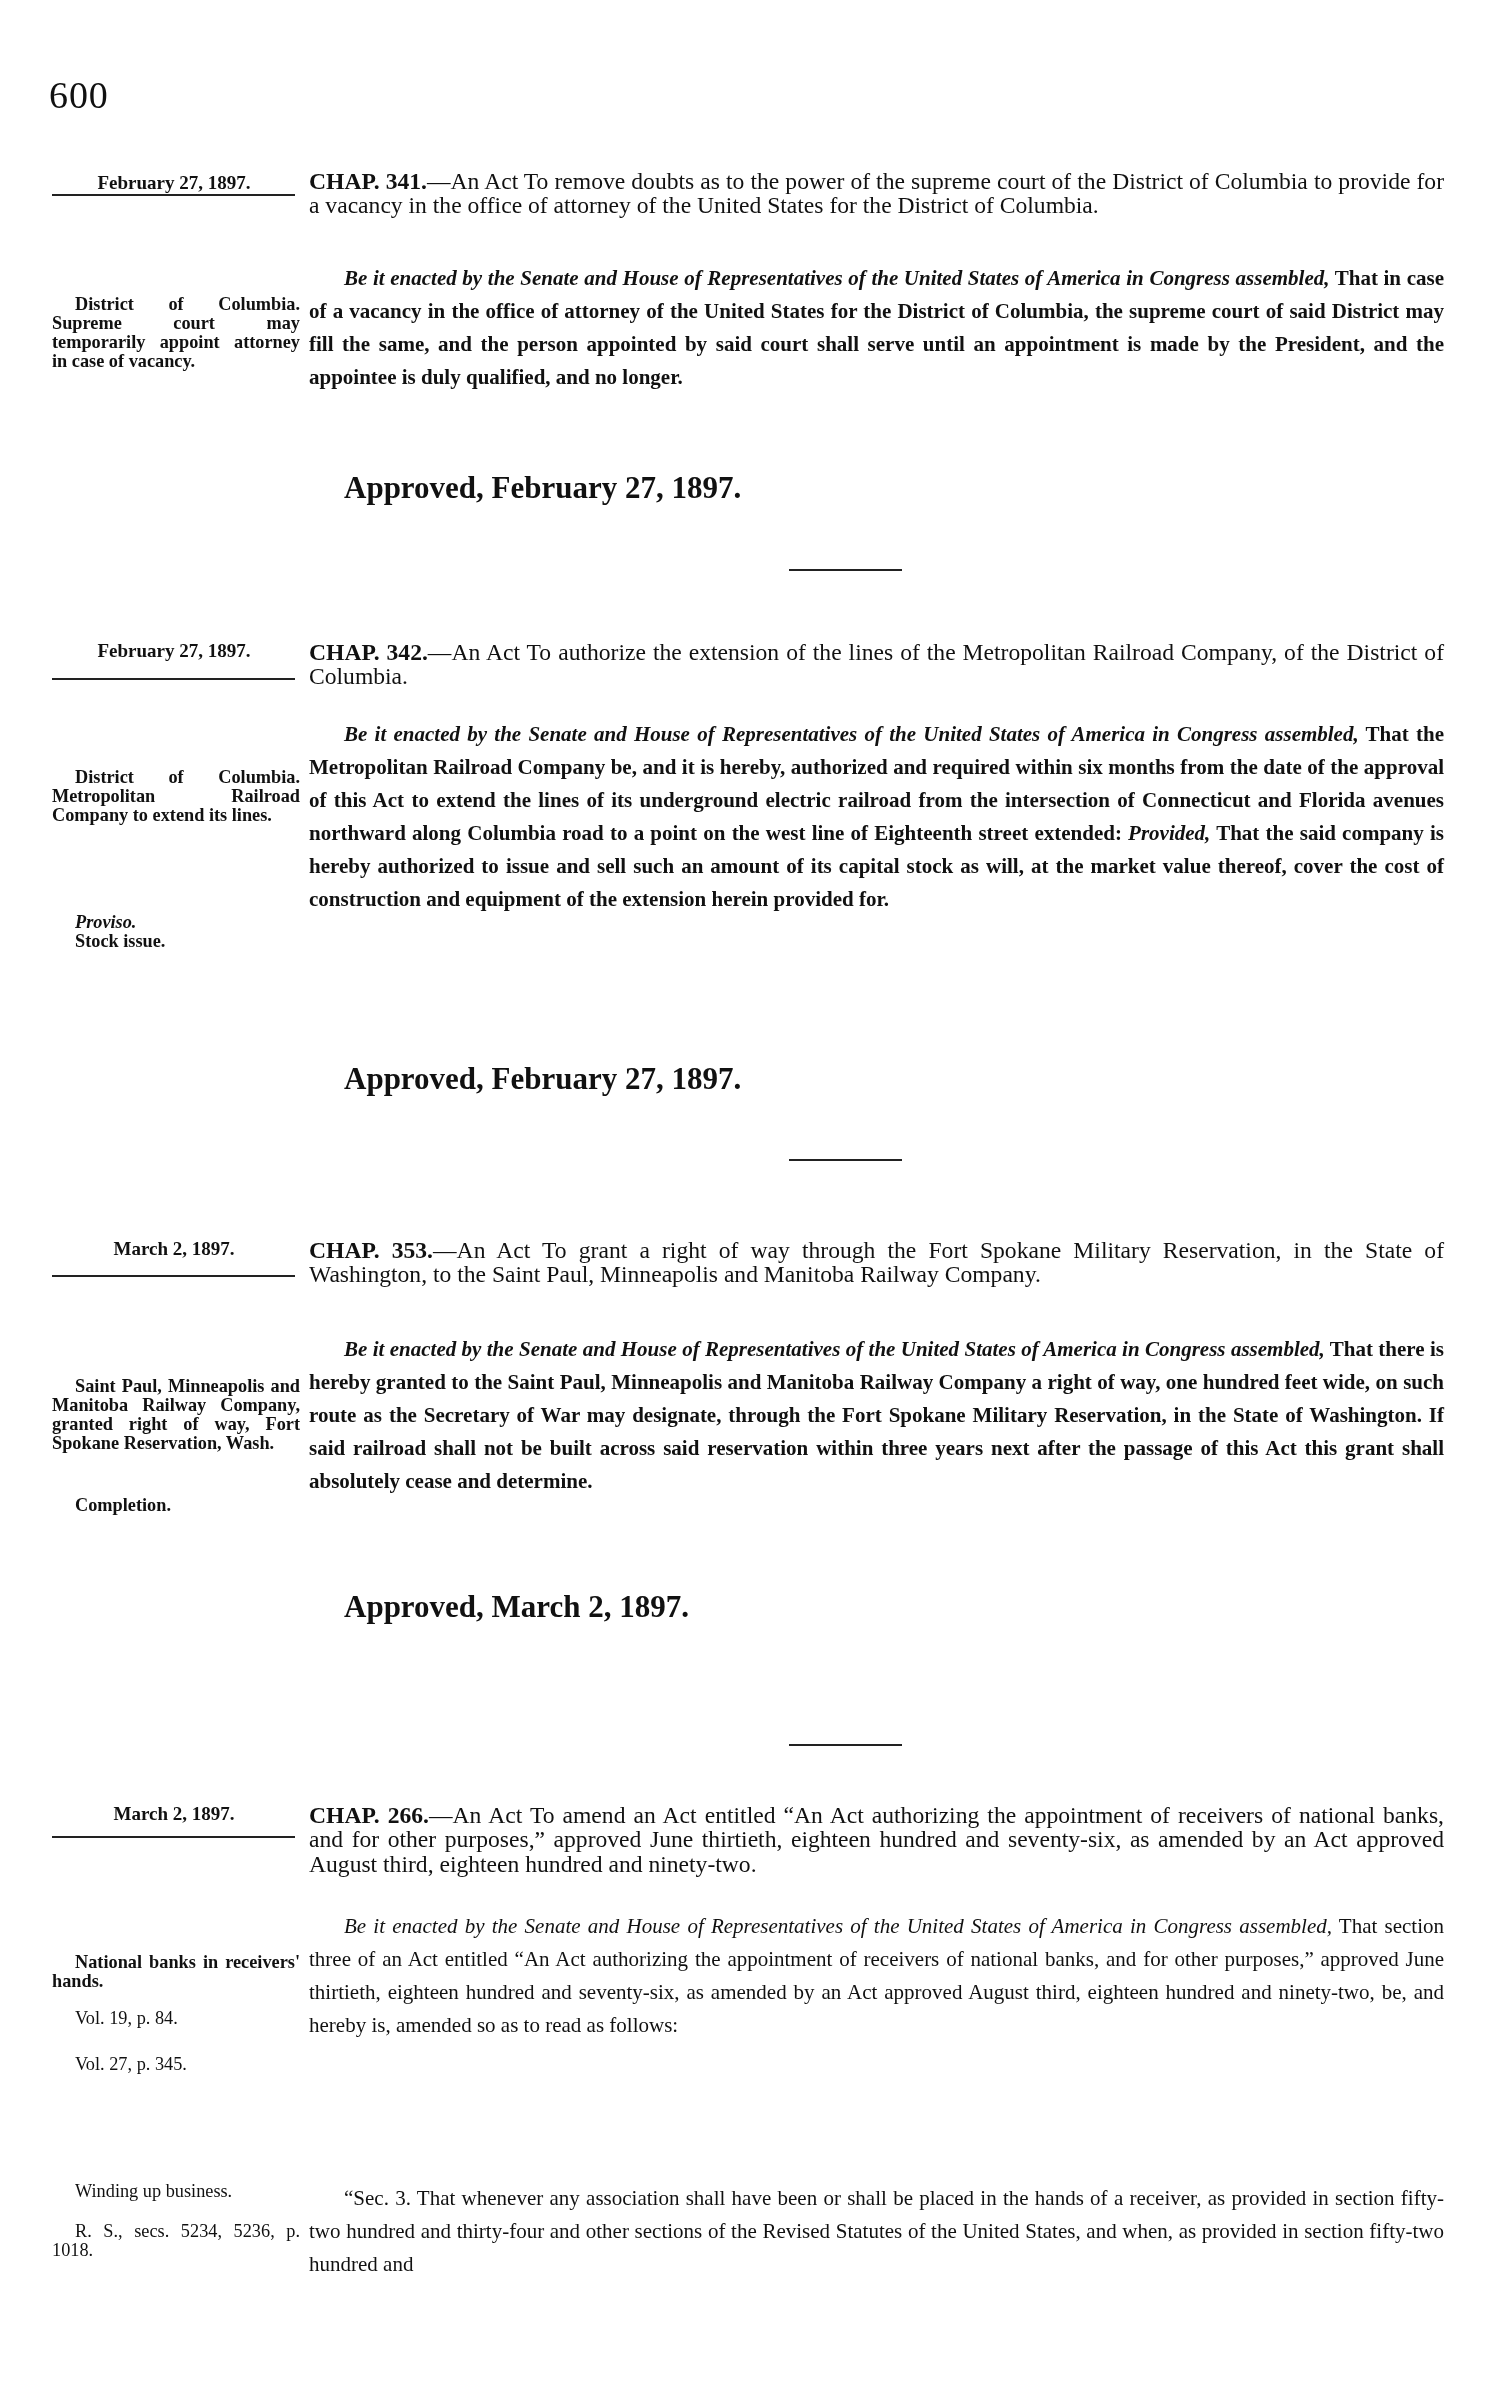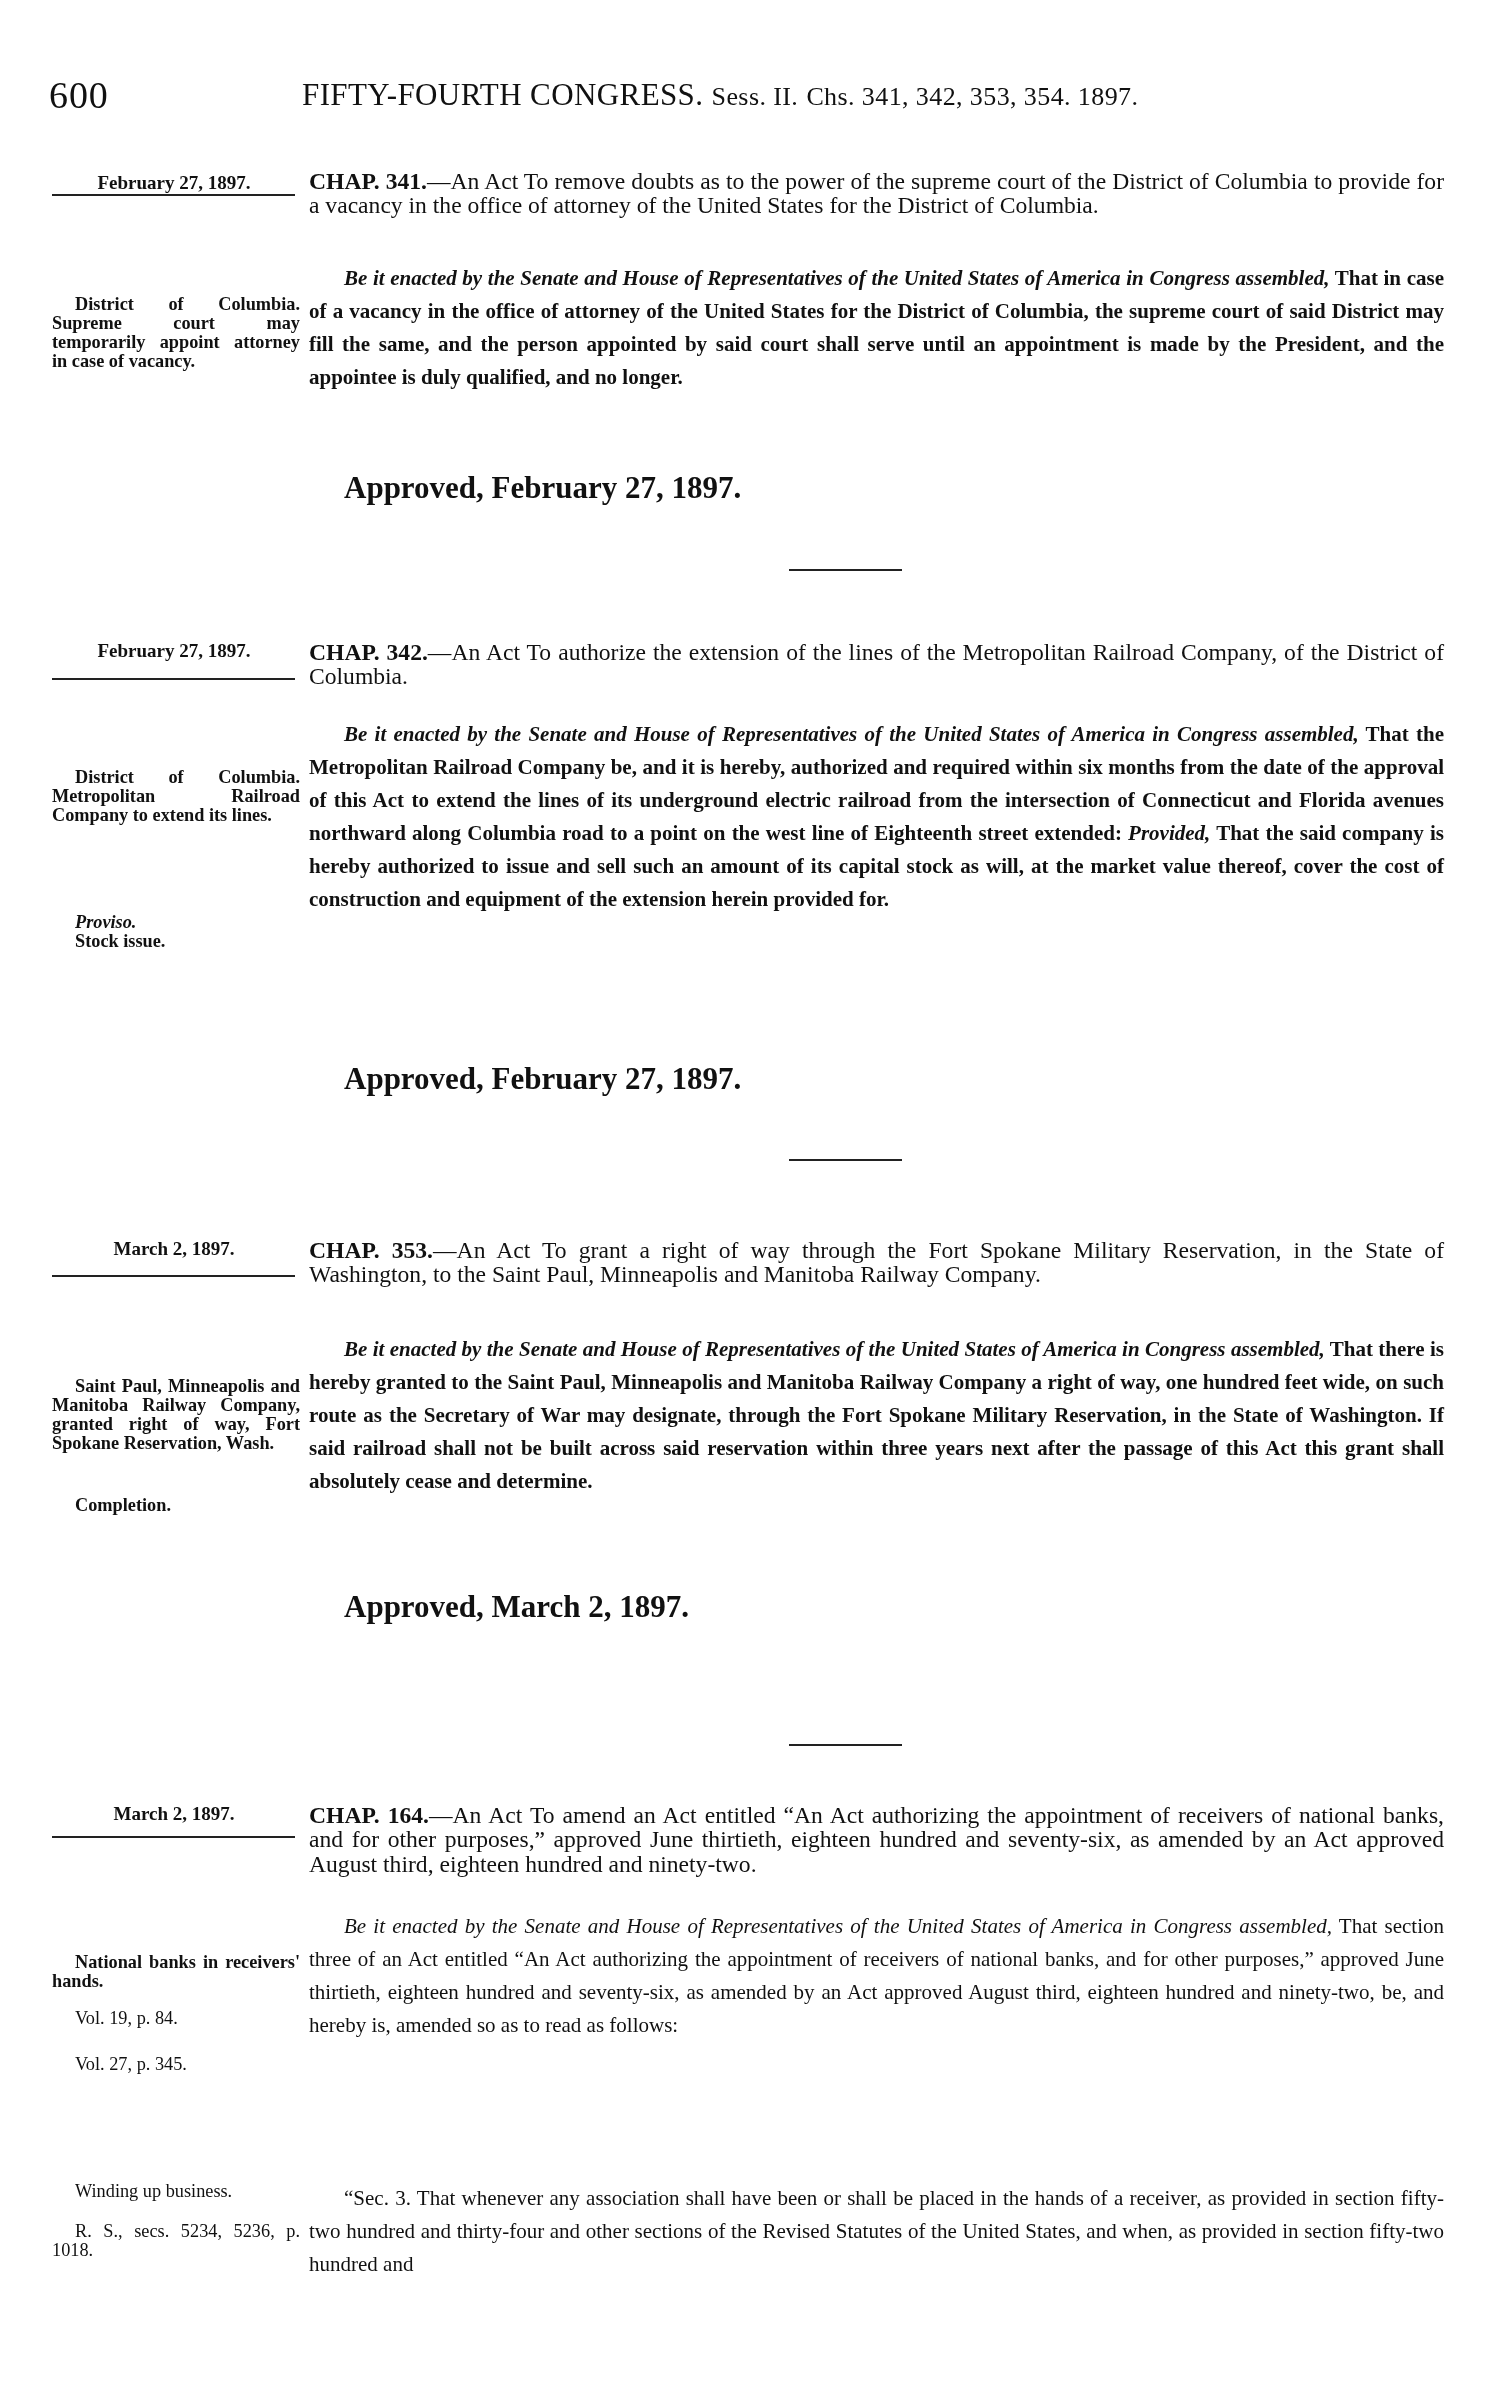--- a/index.html
+++ b/index.html
@@ -19,25 +19,20 @@
   .note { position: absolute; left: 52px; width: 248px; font-size: 18.3px; line-height: 19px; font-weight: bold; text-align: justify; }
   .note .first { text-indent: 23px; display: block; }
   .note .it { font-style: italic; }
   .sep { position: absolute; left: 789px; width: 113px; border-top: 2.6px solid #222; }
 </style>
 </head>
 <body>
 
 <div class="header">
   <div class="page-num">600</div>
-  <div class="running-head">
-    <span>FIFTY-FOURTH CONGRESS.</span>
-    <span class="sc">Sess. II.</span>
-    <span class="sc">Chs. 341, 342, 353, 354. 1897.</span>
-  </div>
 </div>
 
 <div>
   <div class="margin-date" style="top:172px;">February 27, 1897.</div>
   <div class="margin-rule" style="top:194px;"></div>
   <div class="caption" style="top:169px;">
     <span class="chap">CHAP. 341.</span><span>—An Act To remove doubts as to the power of the supreme court of the District of Columbia to provide for a vacancy in the office of attorney of the United States for the District of Columbia.</span>
   </div>
   <div class="note" style="top:295px;">
     <span class="first">District of Columbia. Supreme court may temporarily appoint attorney in case of vacancy.</span>
@@ -85,21 +80,21 @@
     <span class="indent"></span><span class="it">Be it enacted by the Senate and House of Representatives of the United States of America in Congress assembled,</span><span> That there is hereby granted to the Saint Paul, Minneapolis and Manitoba Railway Company a right of way, one hundred feet wide, on such route as the Secretary of War may designate, through the Fort Spokane Military Reservation, in the State of Washington. If said railroad shall not be built across said reservation within three years next after the passage of this Act this grant shall absolutely cease and determine.</span>
   </div>
   <div class="approved" style="top:1589px;">Approved, March 2, 1897.</div>
   <div class="sep" style="top:1744px;"></div>
 </div>
 
 <div>
   <div class="margin-date" style="top:1803px;">March 2, 1897.</div>
   <div class="margin-rule" style="top:1836px;"></div>
   <div class="caption" style="top:1803px;">
-    <span class="chap">CHAP. 164.</span><span>—An Act To amend an Act entitled “An Act authorizing the appointment of receivers of national banks, and for other purposes,” approved June thirtieth, eighteen hundred and seventy-six, as amended by an Act approved August third, eighteen hundred and ninety-two.</span>
+    <span class="chap">CHAP. 266.</span><span>—An Act To amend an Act entitled “An Act authorizing the appointment of receivers of national banks, and for other purposes,” approved June thirtieth, eighteen hundred and seventy-six, as amended by an Act approved August third, eighteen hundred and ninety-two.</span>
   </div>
   <div class="note" style="top:1953px; font-weight:bold;">
     <span class="first">National banks in receivers' hands.</span>
   </div>
   <div class="note" style="top:2009px; font-weight:normal;">
     <span class="first">Vol. 19, p. 84.</span>
   </div>
   <div class="note" style="top:2055px; font-weight:normal;">
     <span class="first">Vol. 27, p. 345.</span>
   </div>

